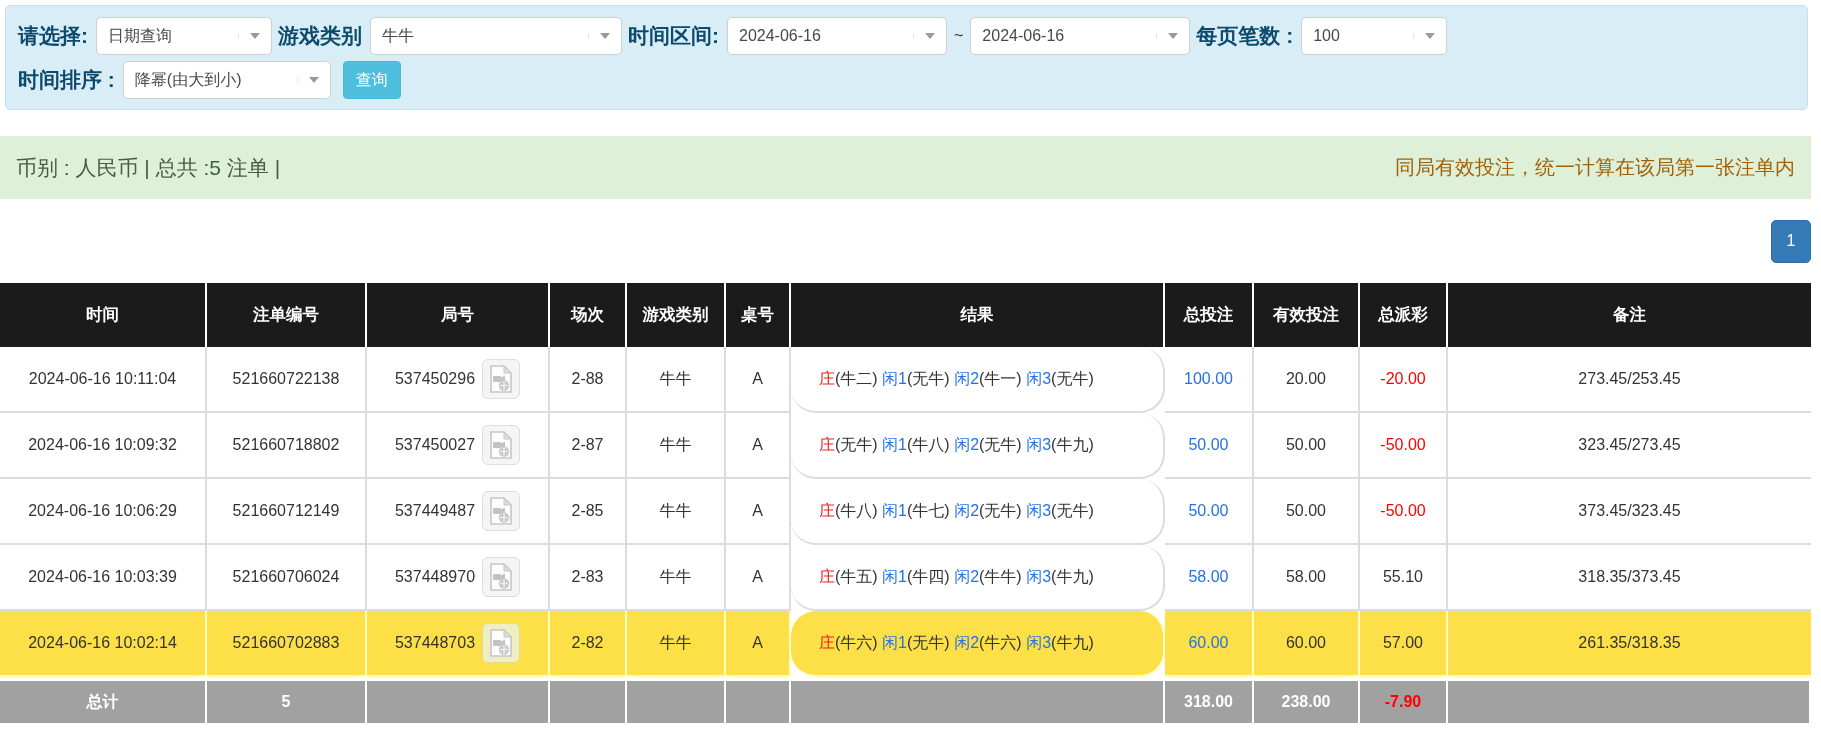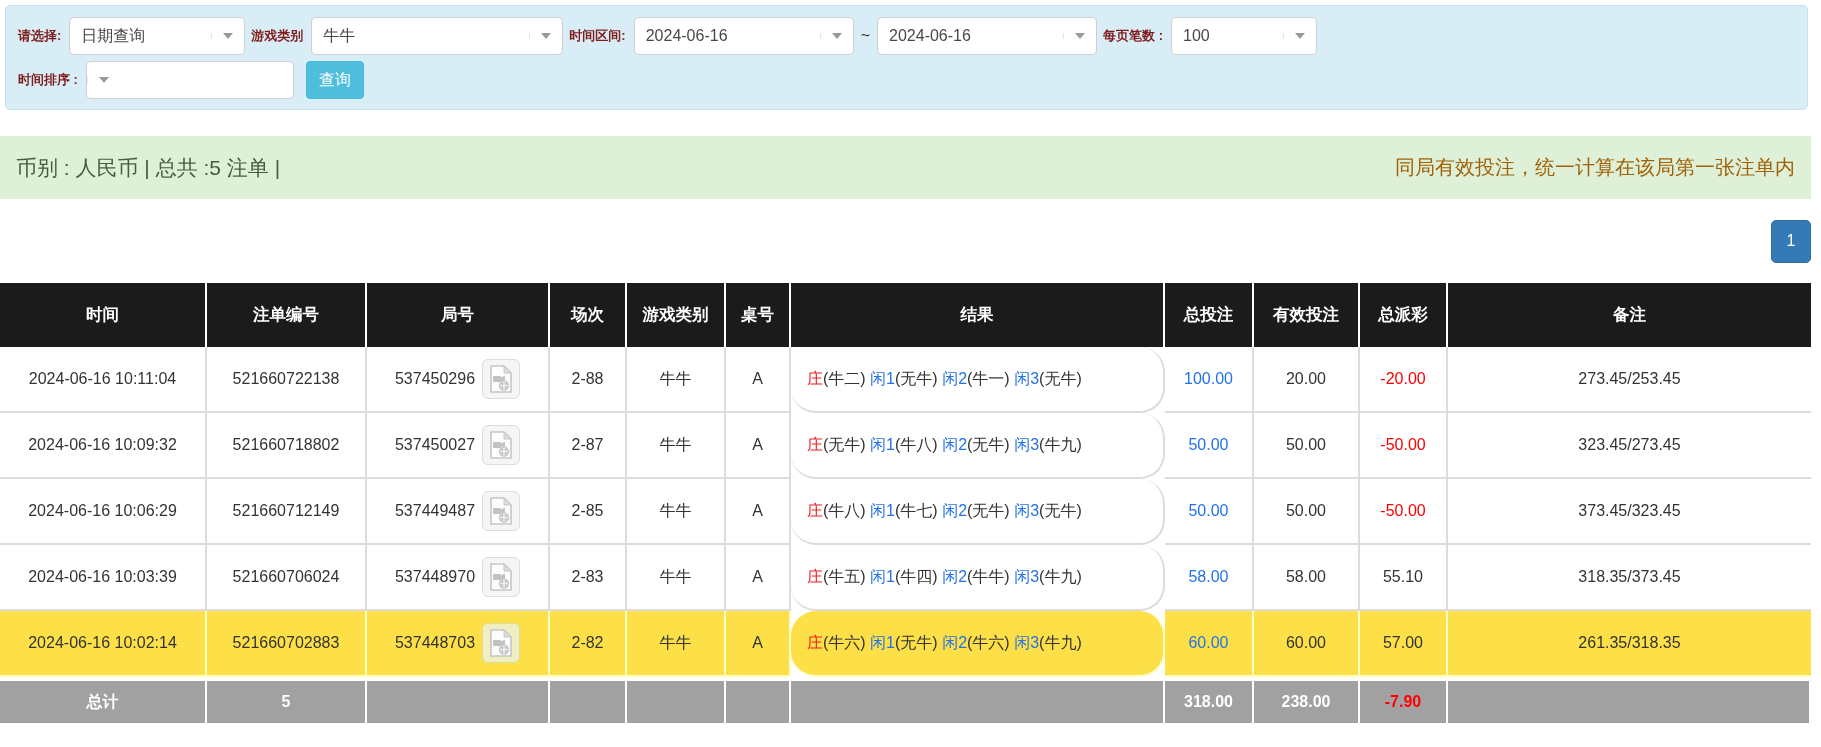--- a/index.html
+++ b/index.html
@@ -10,21 +10,21 @@
   }
 
   
   .filter-panel {
     margin:5px 0 0 5px; width:1803px;
     background:#d9edf7; border:1px solid #c3e1ef; border-radius:5px;
     padding:10px 12px 9px 12px;
   }
   .filter-row { display:flex; align-items:center; height:40px; }
   .filter-row + .filter-row { margin-top:4px; }
-  .flabel { color:#7f1d1d; font-weight:bold; font-size:13px; white-space:nowrap; margin:0 8px 0 6px; }
+  .flabel { color:#0c4a6e; font-weight:bold; font-size:21px; white-space:nowrap; margin:0 8px 0 6px; }
   .combo {
     display:inline-flex; align-items:center; height:38px;
     background:#fff; border:1px solid #cfcfcf; border-radius:5px; overflow:hidden;
     cursor:pointer;
   }
   .combo-text { flex:1; display:flex; align-items:center; padding:0 11px; font-size:16px; color:#484848; white-space:nowrap; }
   .combo-arrow { width:33px; display:flex; align-items:center; justify-content:center; border-left:1px solid #e6e6e6; }
   .tri { width:0; height:0; border-left:5px solid transparent; border-right:5px solid transparent; border-top:6px solid #9a9a9a; }
   .w-type  { width:176px; }
   .w-game  { width:252px; }
@@ -59,21 +59,21 @@
     background:#1b1b1b; color:#fff; font-size:16.5px; font-weight:bold;
     height:64px; border-right:2px solid #fff; padding:0;
   }
   th:last-child { border-right:none; }
   td {
     height:66px; background:#fff; text-align:center; font-size:16px; color:#333;
     border-right:2px solid #dcdcdc; border-bottom:2px solid #dcdcdc; padding:0 4px;
     overflow:hidden; white-space:nowrap;
   }
   td:last-child { border-right:none; }
-  td.result-cell { text-align:left; padding-left:16px;border-radius:25px; }
+  td.result-cell { text-align:left; padding-left:28px;border-radius:25px; }
   .red  { color:#f02222; }
   .blue { color:#2472e8; }
   .neg  { color:#ff0000; }
   .bet-link { color:#2472e8; cursor:pointer; }
 
   tr.highlight td { background:#fde047; border-right-color:#fdfdc4; border-bottom-color:#fdfdc4; }
 
   tr.totals td {
     background:#a1a1a1; color:#fff; font-weight:bold; height:46px;
     border-right:2px solid #fff; border-bottom:none;
@@ -126,20 +126,21 @@
     <div class="combo w-count">
       <span class="combo-text">100</span>
       <span class="combo-arrow">
           <span class="tri"></span>
         </span>
     </div>
   </div>
   <div class="filter-row">
     <span class="flabel" style="margin-left:0;">时间排序 :</span>
     <div class="combo w-sort">
+      <span class="combo-text">降幂(由大到小)</span>
       <span class="combo-arrow">
           <span class="tri"></span>
         </span>
     </div>
     <button class="search-btn">查询</button>
   </div>
 </div>
 
 <div class="summary-bar">
   <span class="summary-left">币别 : 人民币 | 总共 :5 注单 |</span>

